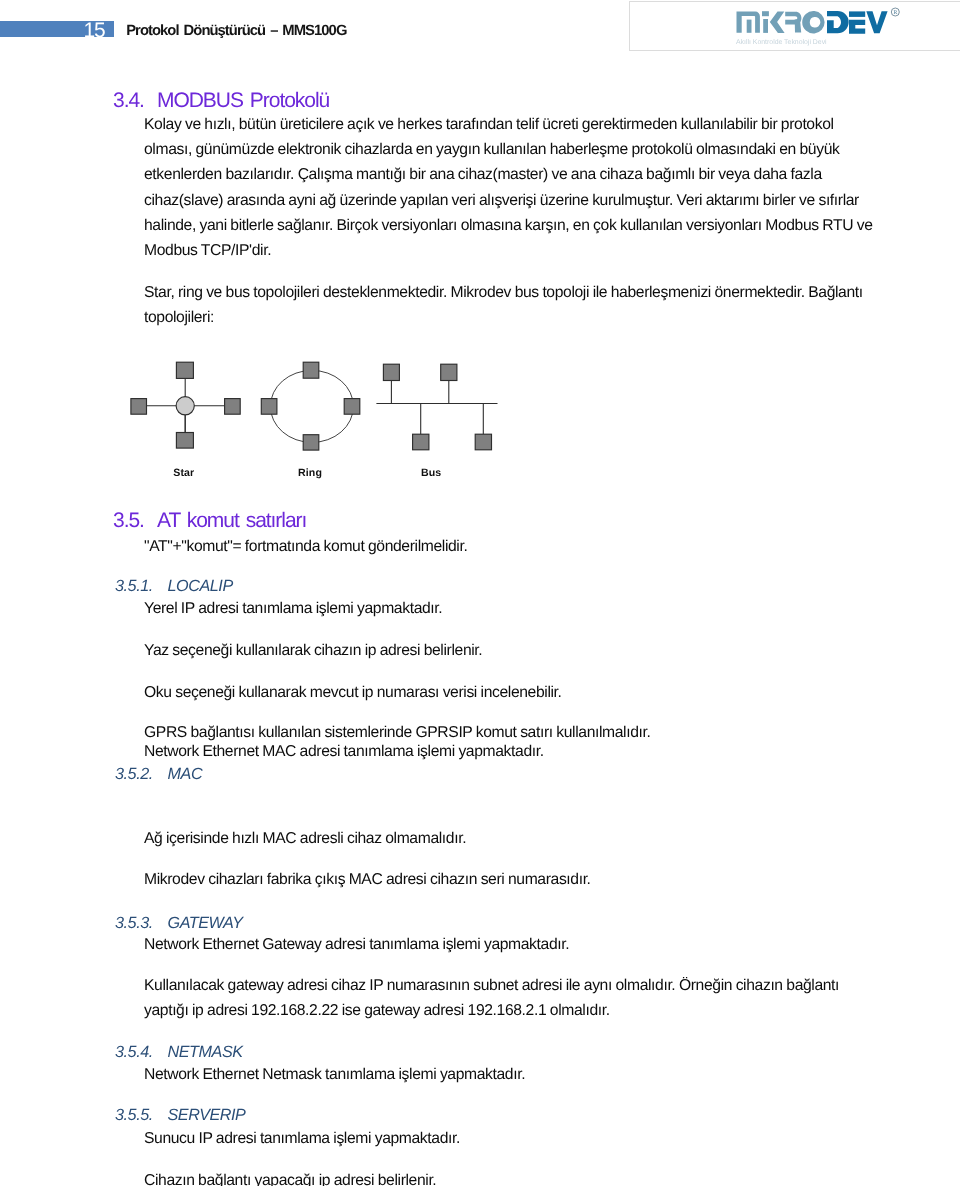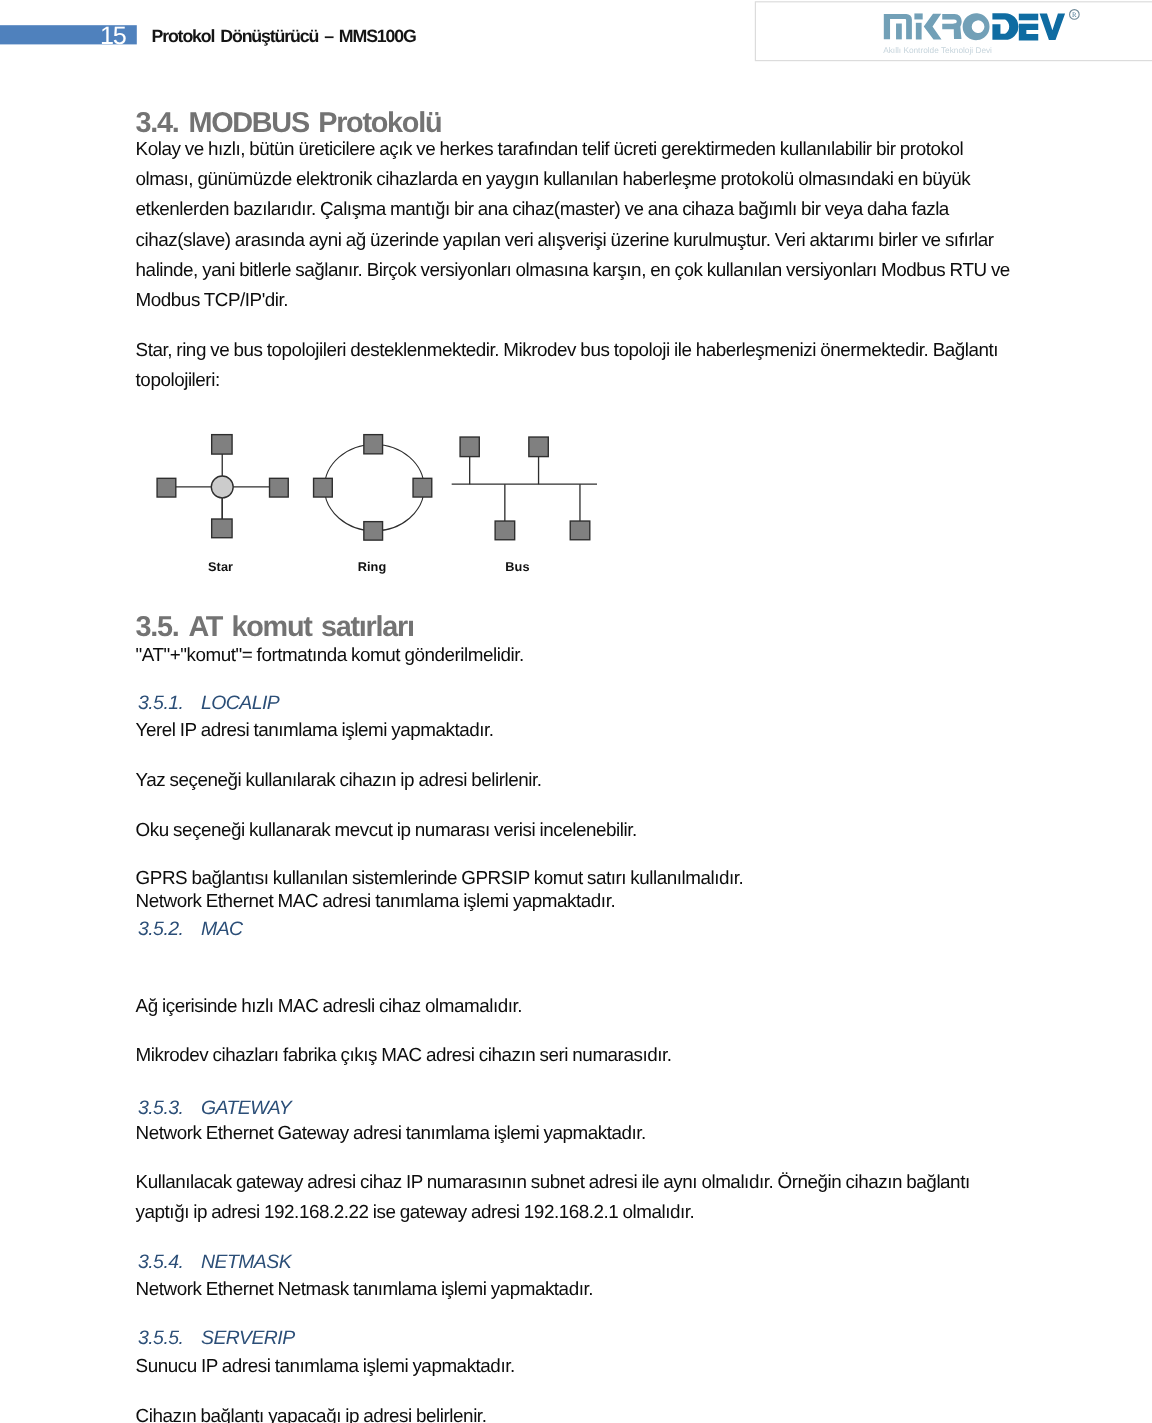--- a/index.html
+++ b/index.html
@@ -21,28 +21,28 @@
     font-weight:bold;color:#151515;letter-spacing:-0.95px;word-spacing:1.8px;white-space:nowrap;}
   .logo-box{position:absolute;left:628.8px;top:0.8px;width:345px;height:50px;
     border:1px solid #dcdcdc;background:#fff;box-sizing:border-box;}
   .logo-svg{position:absolute;left:101px;top:2px;}
   .logo-tagline{position:absolute;left:106.2px;top:37.3px;font-size:6.9px;
     color:#C6D4DC;letter-spacing:0px;white-space:nowrap;}
 
   
   .content{position:absolute;left:113px;top:0;width:748px;}
   .sec-h,.sub-h,p.t{position:absolute;left:0;margin:0;}
-  .sec-h{font-size:24px;color:#737373;font-weight:bold;
+  .sec-h{font-size:21px;color:#6d28d9;font-weight:normal;
     letter-spacing:-1.05px;word-spacing:2.2px;white-space:nowrap;}
   .sec-h .num{display:inline-block;width:44px;}
   .sub-h{font-size:16.2px;color:#2B4E77;font-weight:normal;font-style:italic;
     letter-spacing:-0.45px;word-spacing:1.5px;margin-left:2px;white-space:nowrap;}
   .sub-h .num{display:inline-block;width:52.5px;}
   p.t{font-size:15.7px;color:#0d0d0d;line-height:25.32px;letter-spacing:-0.38px;
-    word-spacing:-0.4px;text-align:left;width:740px;}
+    word-spacing:-0.4px;text-align:left;width:740px;margin-left:31px;}
 
   
   .topo{position:absolute;left:12px;top:352px;}
   .topo-label{position:absolute;font-size:10.6px;font-weight:bold;color:#111;
     text-align:center;letter-spacing:0.1px;}
 </style>
 </head>
 <body>
 
 <div class="page">

